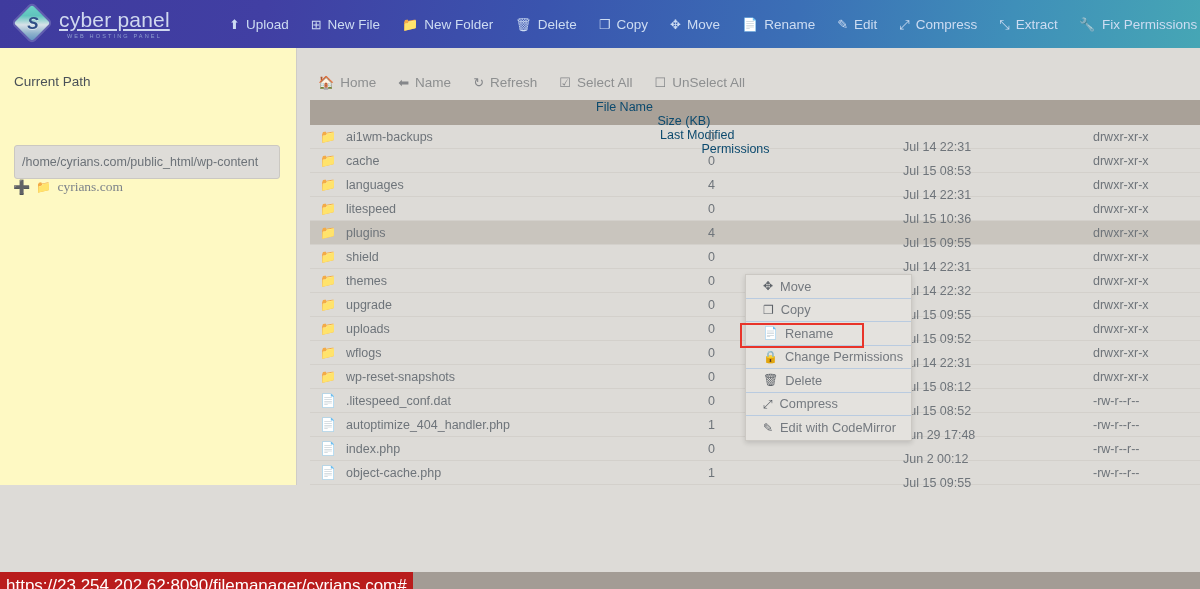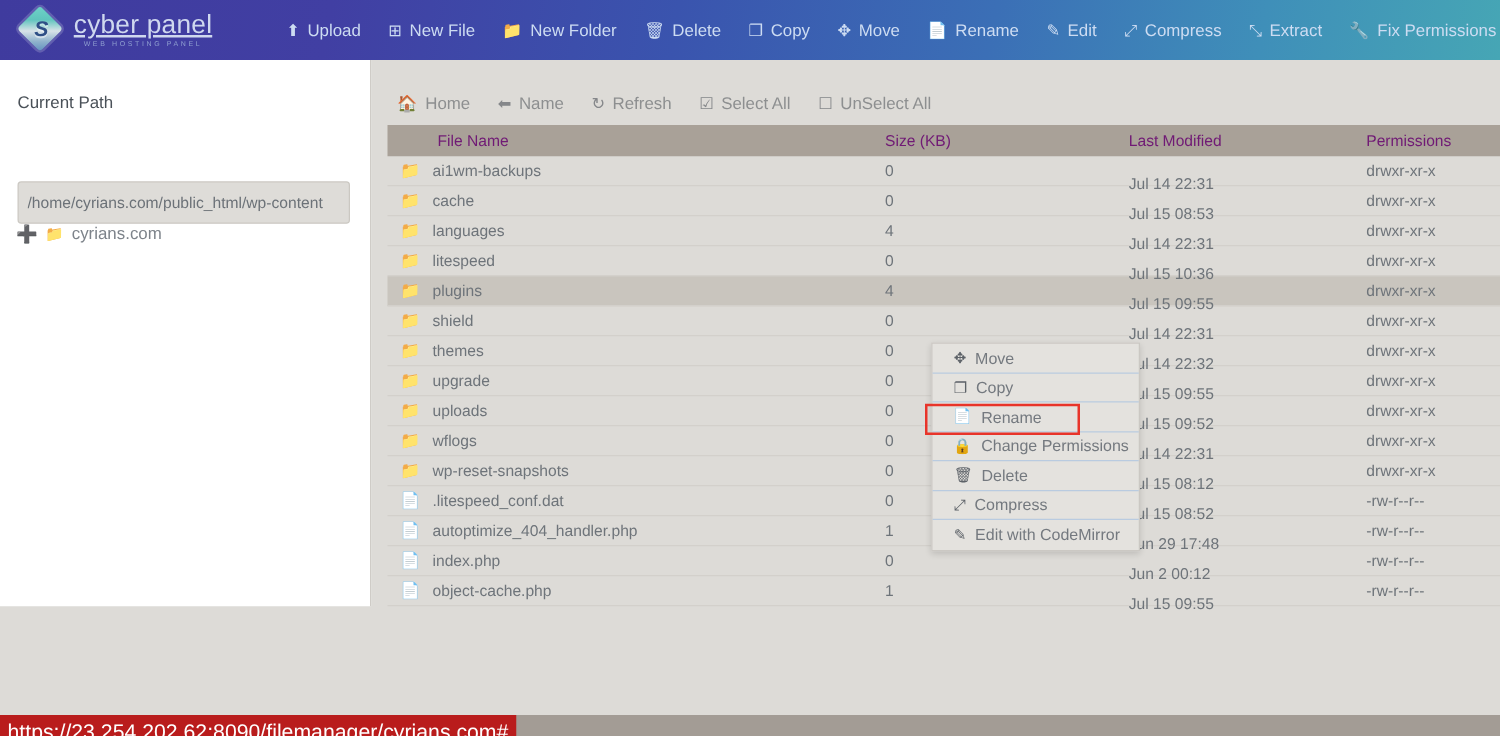--- a/index.html
+++ b/index.html
@@ -94,21 +94,21 @@
     font-size: 13px;
     line-height: 1;
     display: inline-block;
   }
 
   
   .sidebar {
     position: absolute;
     left: 0; top: 48px;
     width: 297px; height: 437px;
-    background: #ffffff;
+    background: #fef9c3;
     border-right: 1px solid #cfccc7;
     box-sizing: border-box;
   }
   .side-title {
     position: absolute;
     left: 14px; top: 26px;
     font-size: 13.5px;
     color: #4a5158;
   }
   .path-input {
@@ -140,20 +140,21 @@
     line-height: 1;
   }
   .tree-folder {
     color: #6b7178;
     font-size: 12px;
     line-height: 1;
   }
   .tree-label {
     color: #7d838a;
     font-size: 13.5px;
+    font-family: Liberation Serif, serif;
   }
 
   
   .main {
     position: absolute;
     left: 298px; top: 48px;
     width: 902px; height: 453px;
     background: #dddbd7;
   }
   .actionbar {
@@ -181,22 +182,23 @@
   .table {
     position: absolute;
     left: 12px; top: 52px;
     width: 890px;
   }
   .thead {
     display: flex;
     align-items: center;
     height: 25px;
     background: #a9a198;
-    color: #701a75;
+    color: #0c4a6e;
     font-size: 12.5px;
+    flex-direction: column;
   }
   .th-name  { width: 398px; padding-left: 40px; box-sizing: border-box; }
   .th-size  { width: 195px; }
   .th-mod   { width: 190px; }
   .th-perm  { width: 107px; }
 
   .trow {
     display: flex;
     align-items: center;
     height: 23px;

